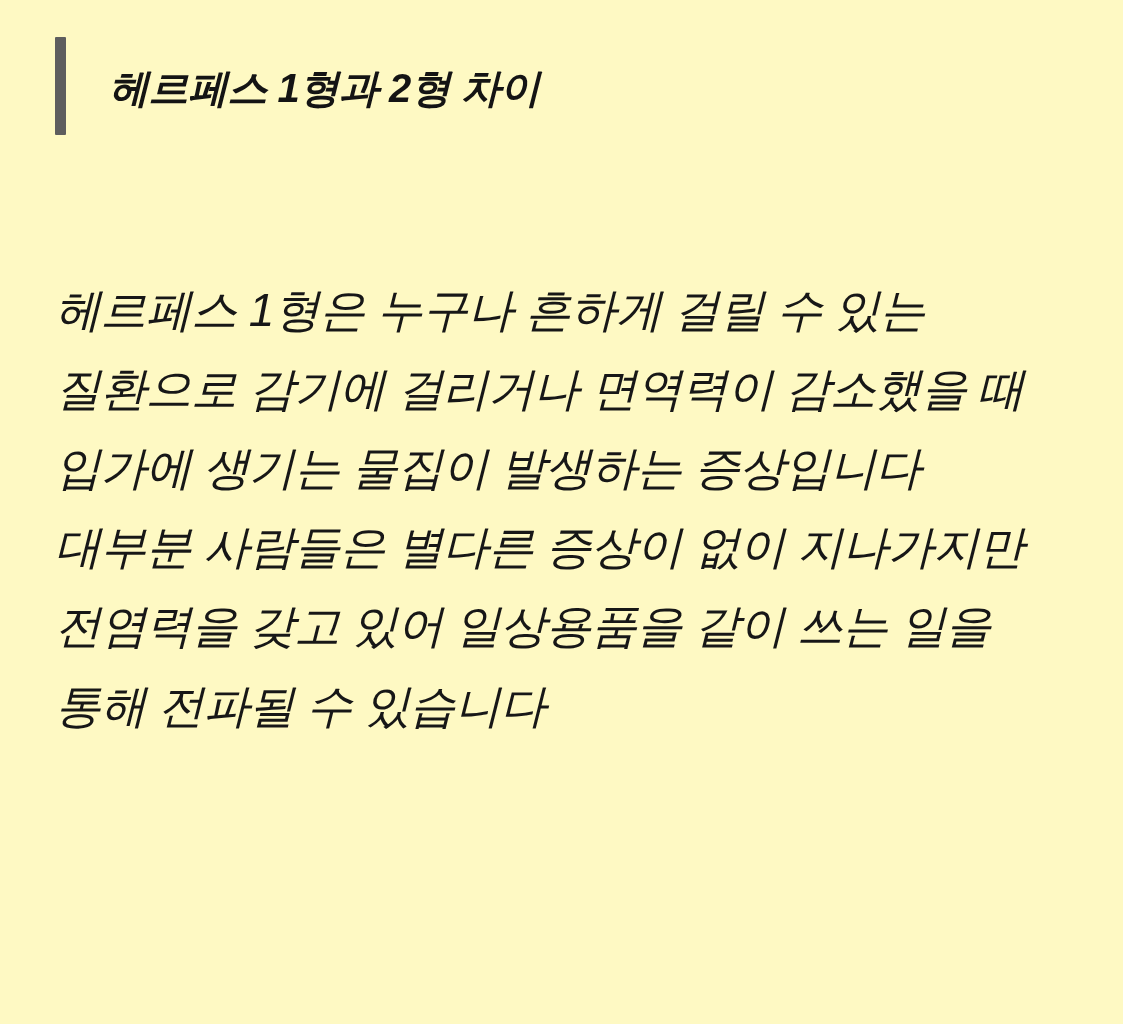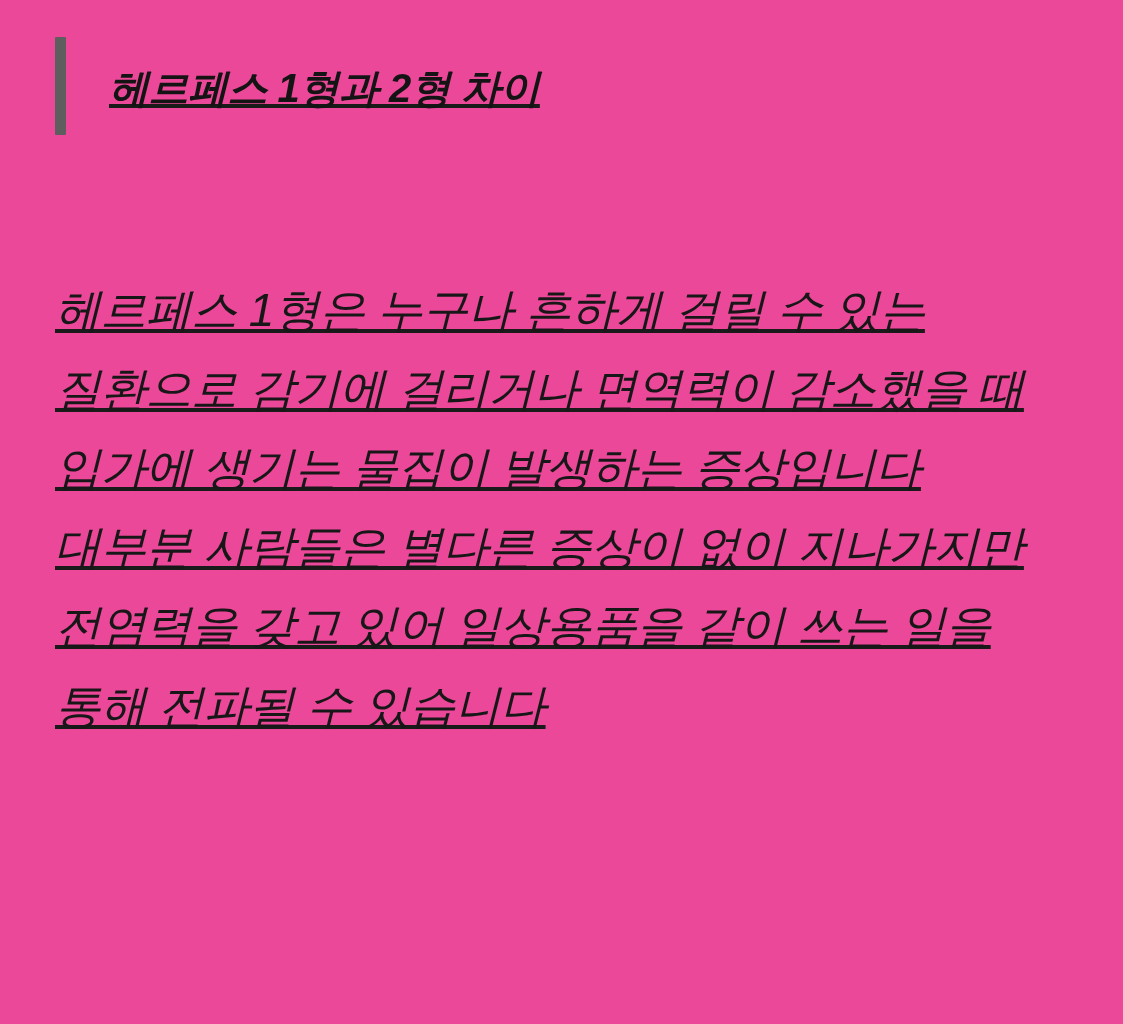--- a/index.html
+++ b/index.html
@@ -12,23 +12,22 @@
     min-height: 1024px;
     font-family: "Liberation Sans", sans-serif;
     color: #1a1a1a;
     -webkit-font-smoothing: antialiased;
   }
   .page {
     width: 1123px;
     min-height: 1024px;
     box-sizing: border-box;
     padding: 30px 55px 0 55px;
-    background: #ec4899;
+    background: #fef9c3;
     position: relative;
-    text-decoration: underline;
   }
   .heading-block {
     display: flex;
     align-items: stretch;
     margin-top: 5px;
     margin-bottom: 0;
   }
   .heading-bar {
     width: 11px;
     background: #5e5e5e;

